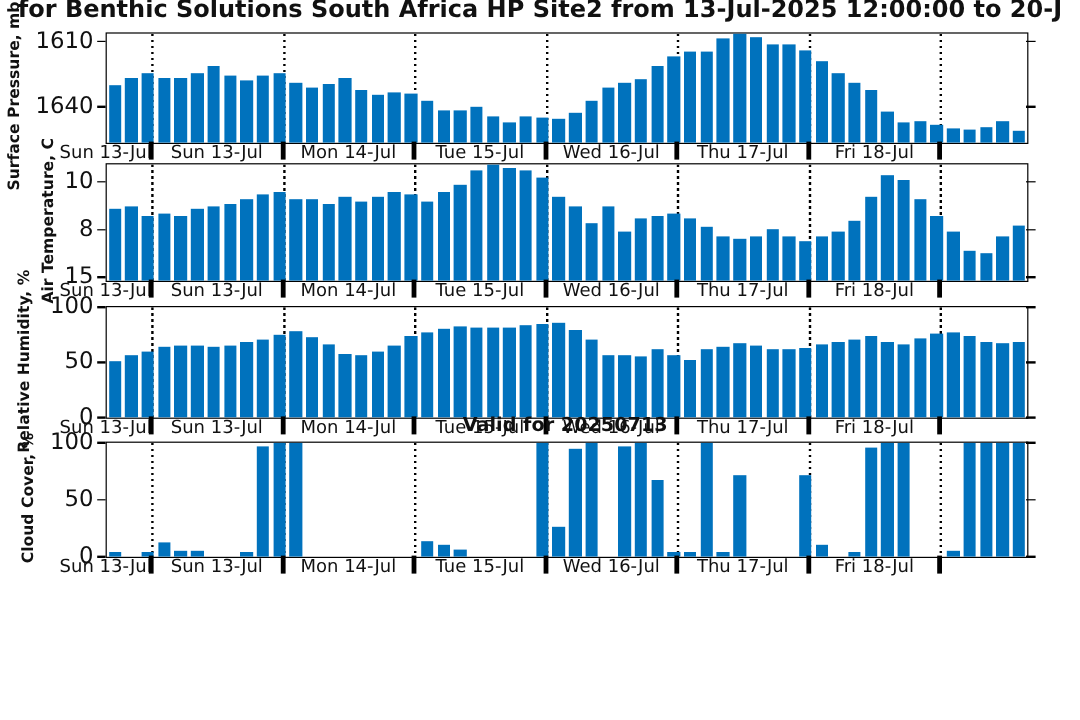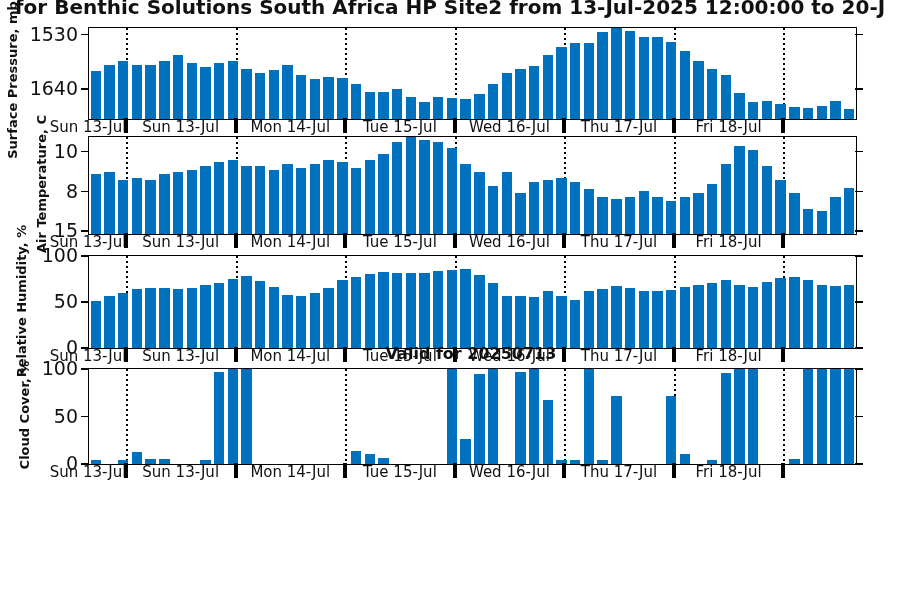--- a/index.html
+++ b/index.html
@@ -99,21 +99,21 @@
       <div class="bar" style="left: 713.86px; width: 10.41px; height: 10.9px; background: rgb(0, 114, 189);"></div>
       <div class="bar" style="left: 727.55px; width: 10.41px; height: 13.08px; background: rgb(0, 114, 189);"></div>
       <div class="bar" style="left: 741.25px; width: 10.41px; height: 17.98px; background: rgb(0, 114, 189);"></div>
       <div class="bar" style="left: 754.95px; width: 10.41px; height: 10.35px; background: rgb(0, 114, 189);"></div>
     </div>
     <div class="ytl" style="left: 81px; top: 88px; width: 7px;"></div>
     <div class="ytl" style="left: 855px; top: 88px; width: 8px;"></div>
     <div class="ylab" style="left: 16px; width: 62px; top: 88px;">1640</div>
     <div class="ytl" style="left: 81px; top: 33.5px; width: 7px;"></div>
     <div class="ytl" style="left: 855px; top: 33.5px; width: 8px;"></div>
-    <div class="ylab" style="left: 16px; width: 62px; top: 33.5px;">1530</div>
+    <div class="ylab" style="left: 16px; width: 62px; top: 33.5px;">1610</div>
     <div class="xrow" style="left: 88px; top: 118px; width: 767px;">
       <div class="xlab" style="left: 0px;">Sun 13-Jul</div>
       <div class="xlab" style="left: 92.7px;">Sun 13-Jul</div>
       <div class="xlab" style="left: 202.3px;">Mon 14-Jul</div>
       <div class="xlab" style="left: 311.9px;">Tue 15-Jul</div>
       <div class="xlab" style="left: 421.4px;">Wed 16-Jul</div>
       <div class="xlab" style="left: 531px;">Thu 17-Jul</div>
       <div class="xlab" style="left: 640.6px;">Fri 18-Jul</div>
       <div class="bmark" style="left: 37.9px;"></div>
       <div class="bmark" style="left: 147.5px;"></div>

